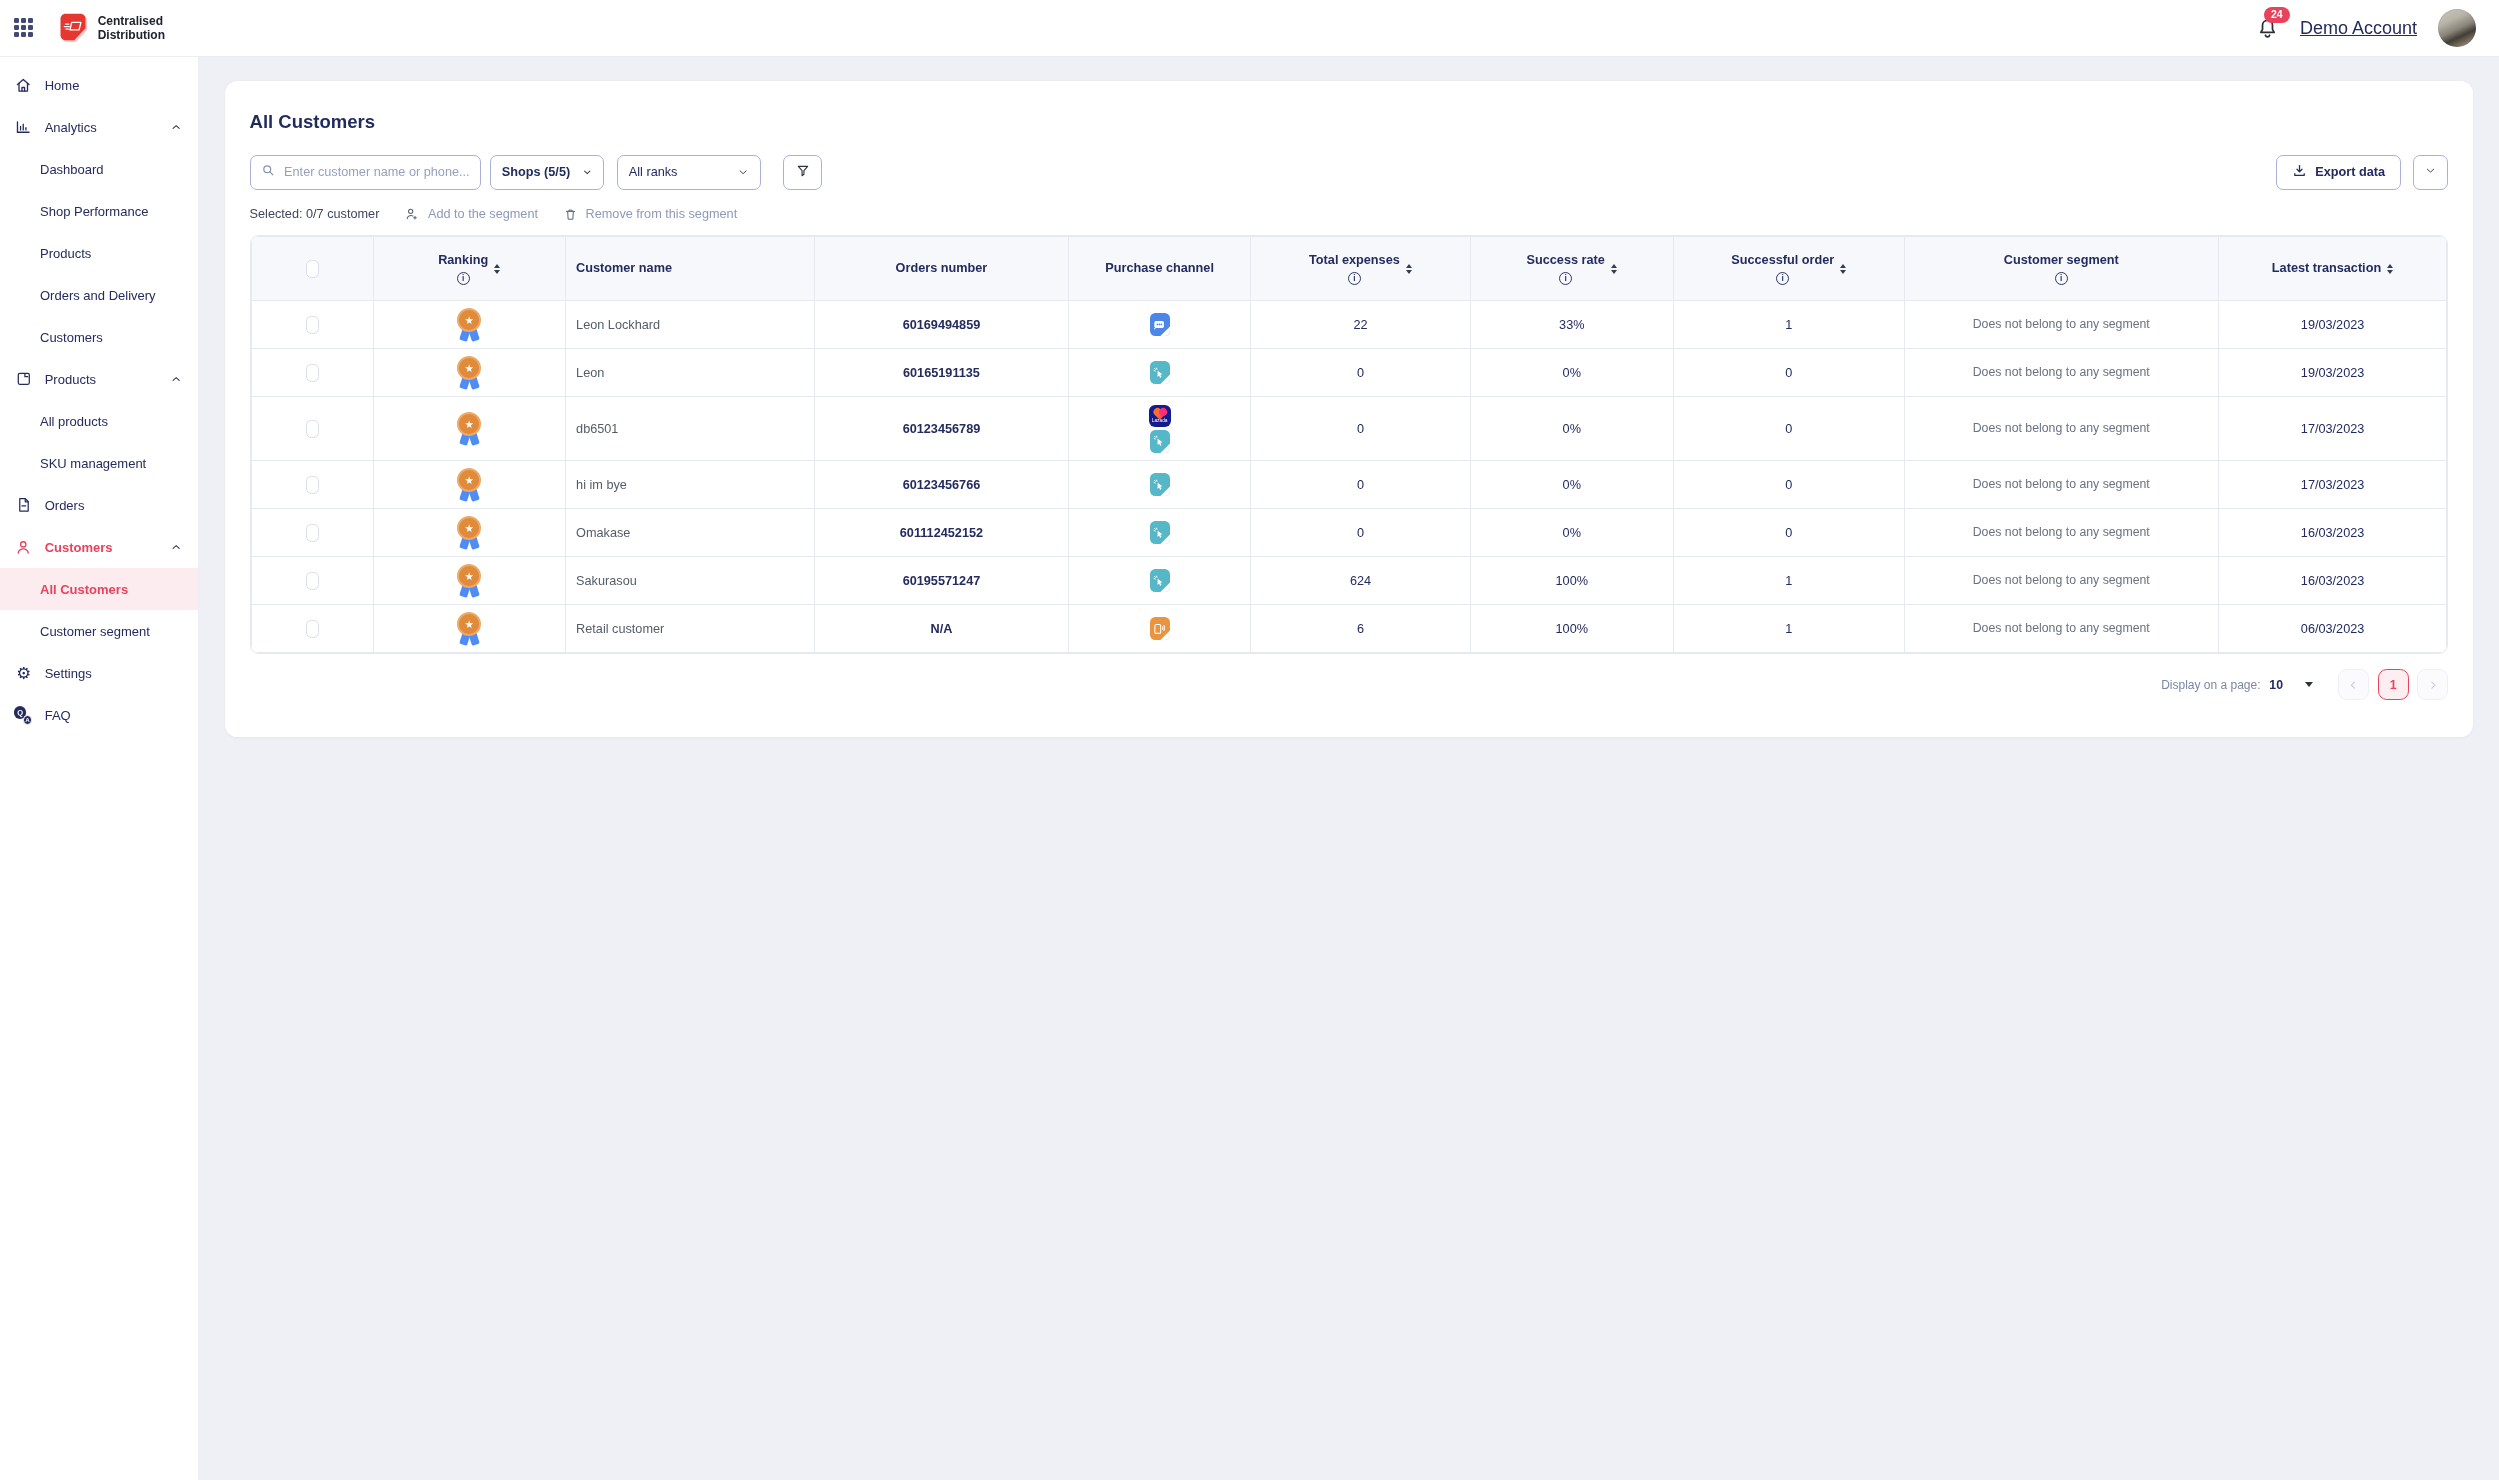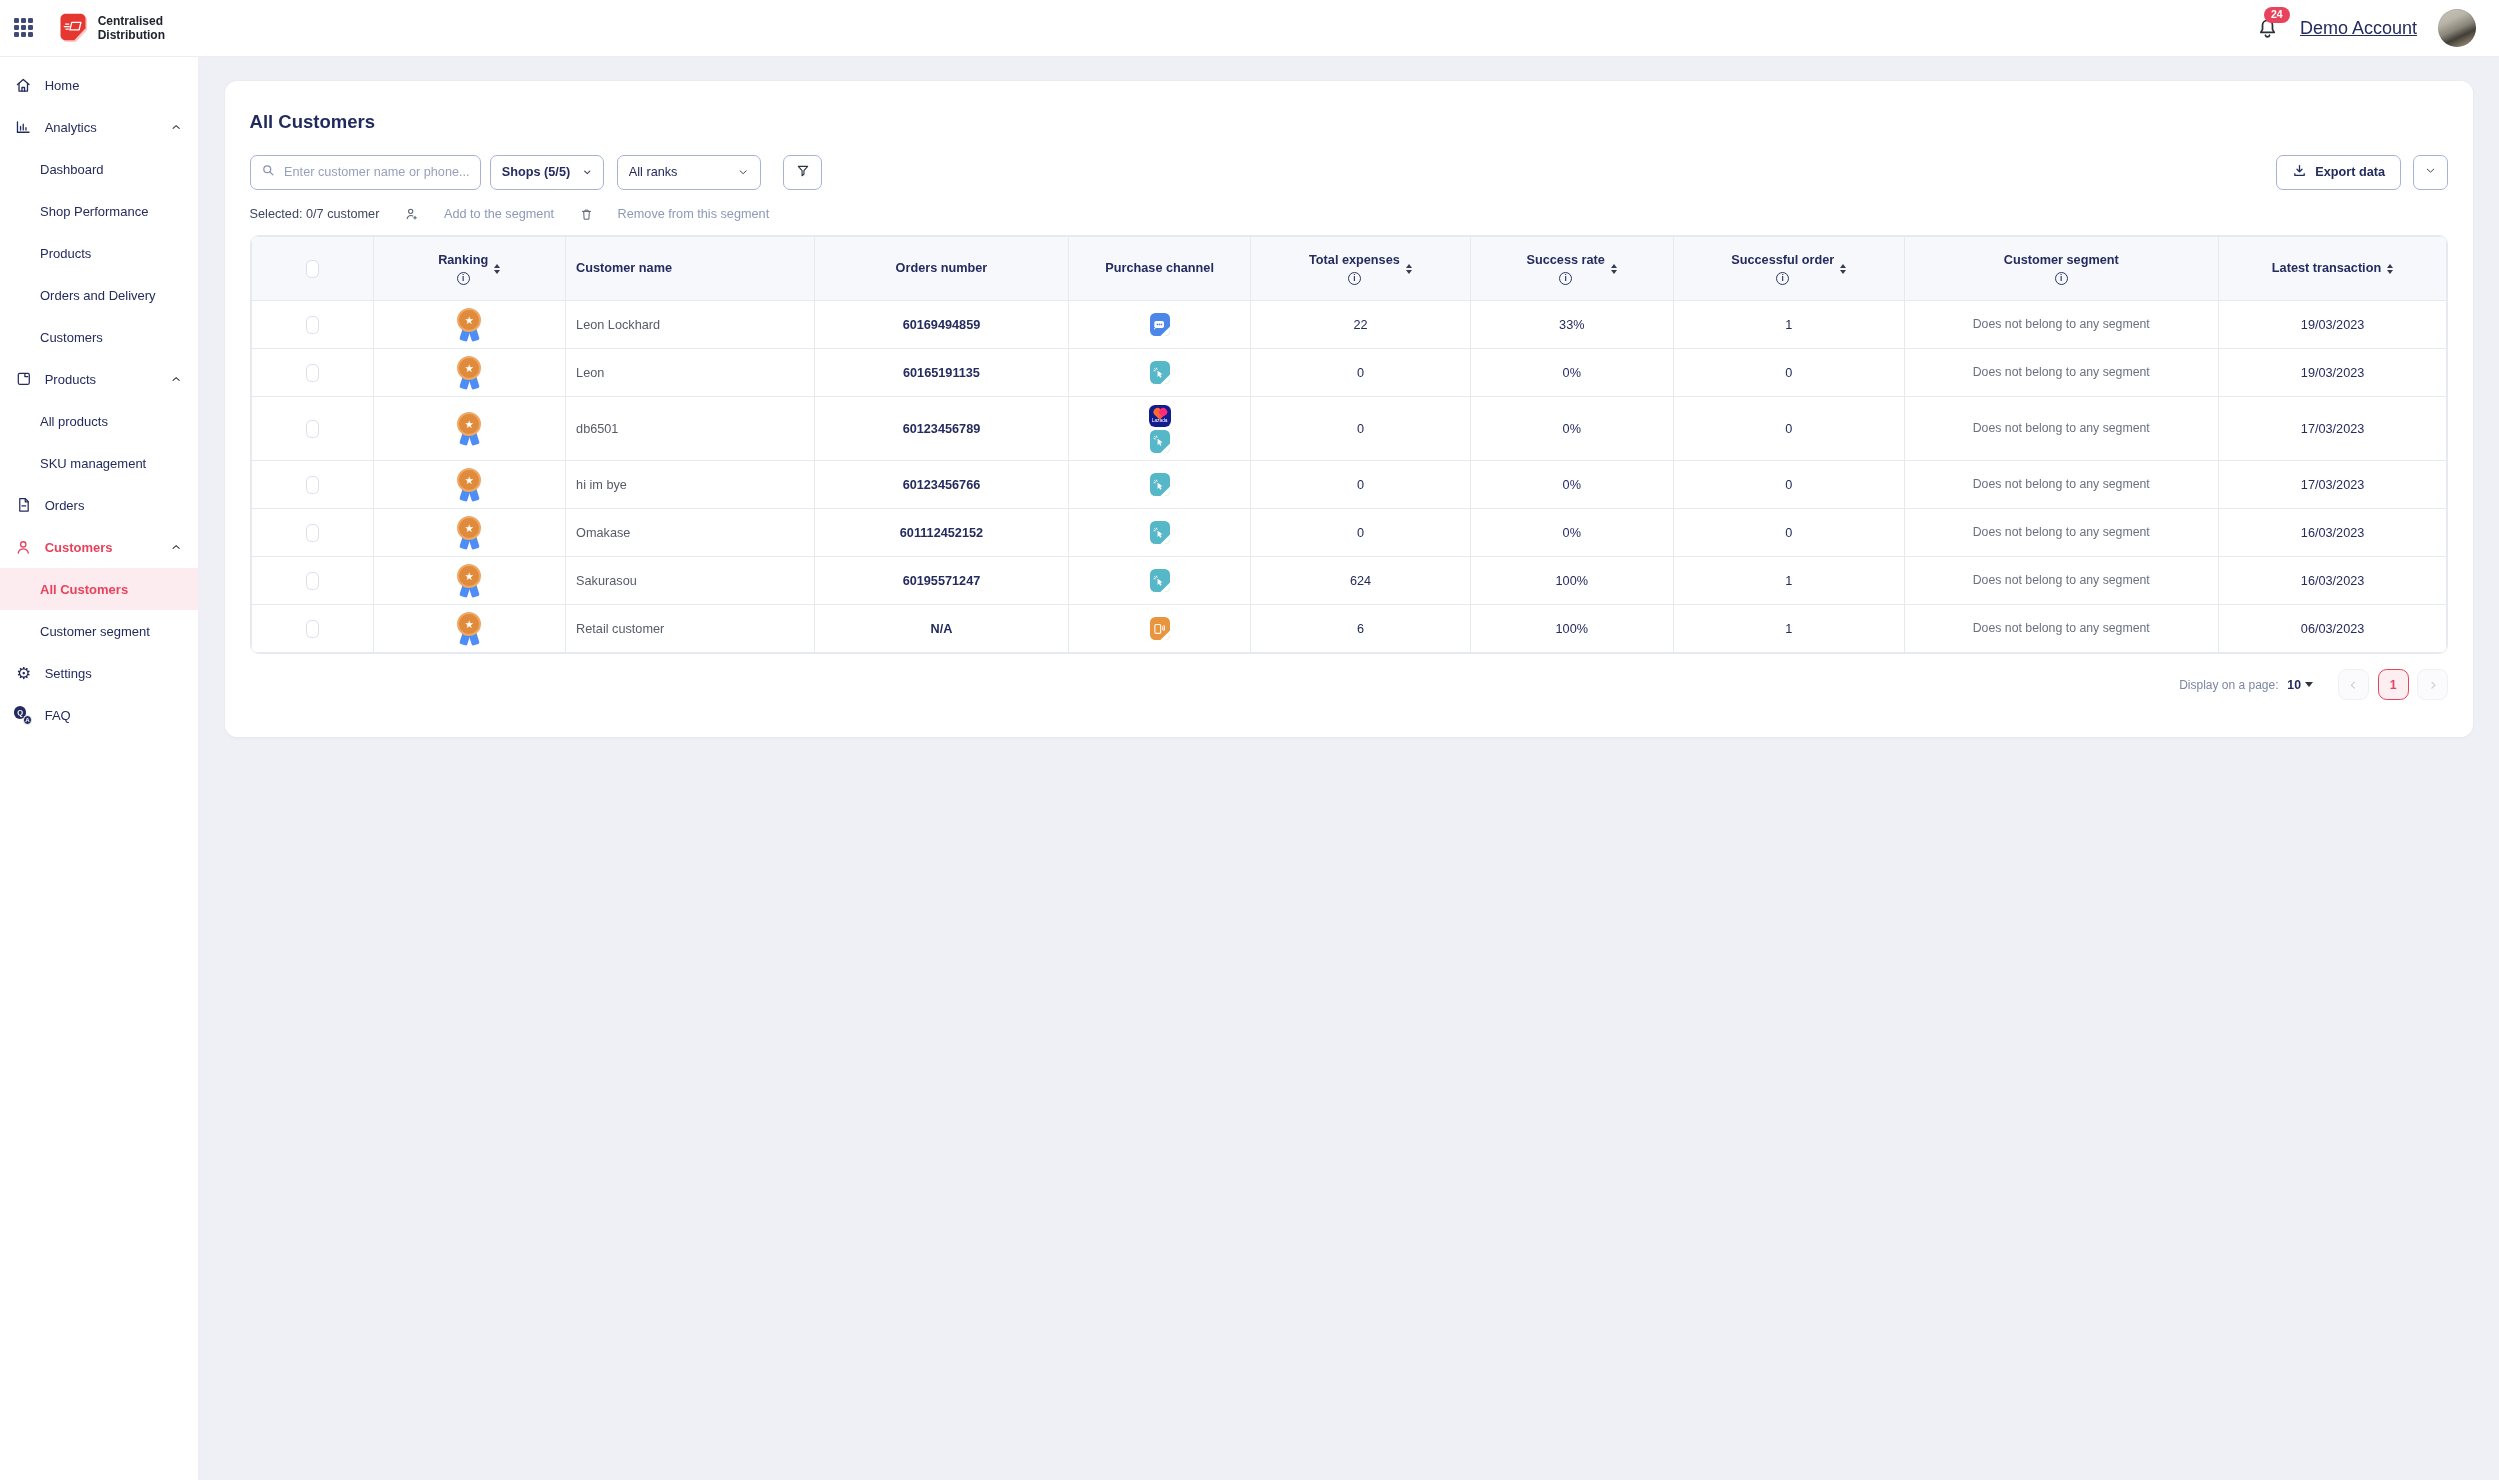--- a/index.html
+++ b/index.html
@@ -62,21 +62,21 @@
   .dd-ranks{width:144px;margin-left:13px;}
   .filter-btn{width:39px;height:35px;margin-left:22px;border:0.9px solid #a9b2d6;border-radius:7px;
     display:grid;place-items:center;color:#2e3340;cursor:pointer;background:#fff;}
   .export-btn{margin-left:auto;height:35px;border:0.9px solid #a9b2d6;border-radius:7px;
     padding:0 15px;display:flex;align-items:center;gap:8px;font-size:12.7px;font-weight:700;
     color:#242b5e;cursor:pointer;background:#fff;}
   .export-chev{width:35px;height:35px;margin-left:12.3px;border:0.9px solid #a9b2d6;border-radius:7px;
     display:grid;place-items:center;color:#3c4257;cursor:pointer;background:#fff;}
 
   .select-row{display:flex;align-items:center;gap:24.6px;margin-top:16.7px;font-size:12.7px;color:#3f4660;}
-  .seg-link{display:flex;align-items:center;gap:24px;color:#8d99b8;cursor:pointer;}
+  .seg-link{display:flex;align-items:center;gap:8px;color:#8d99b8;cursor:pointer;}
   .seg-link .lic{color:#5a6170;display:grid;place-items:center;}
 
   
   .table-wrap{margin-top:13px;border:0.9px solid #e7e9f1;border-radius:8.8px;overflow:hidden;}
   table{width:100%;border-collapse:collapse;table-layout:fixed;}
   th,td{border:0.9px solid #e7e9f1;}
   thead th{background:#f7f8fc;height:64px;font-size:12.7px;font-weight:600;color:#242b5e;}
   .hcell{display:flex;align-items:center;justify-content:center;gap:6.2px;padding:0 3.5px;}
   .hcell.left{justify-content:flex-start;padding-left:10.5px;text-align:left;}
   .hstack{display:flex;flex-direction:column;align-items:center;gap:3.5px;line-height:1.25;}
@@ -122,21 +122,21 @@
     background:linear-gradient(135deg,#ff7a1a,#ff2d78);}
   .lz-heart::before,.lz-heart::after{content:"";position:absolute;width:8px;height:8px;
     border-radius:50%;}
   .lz-heart::before{left:0;top:-4px;background:#ff6a33;}
   .lz-heart::after{left:4px;top:0;background:#ff2d78;}
   .lz-label{font-size:4.8px;color:#fff;line-height:1;}
 
   
   .pag-row{display:flex;align-items:center;justify-content:flex-end;gap:8.8px;margin-top:15px;}
   .pag-label{font-size:12px;color:#7c87a5;}
-  .pag-size{display:flex;align-items:center;gap:4px;font-size:12.3px;font-weight:700;
+  .pag-size{display:flex;align-items:center;gap:22px;font-size:12.3px;font-weight:700;
     color:#242b5e;cursor:pointer;margin-right:16px;}
   .caret{width:0;height:0;border-left:4.4px solid transparent;border-right:4.4px solid transparent;
     border-top:5.3px solid #2e3340;}
   .pbtn{width:31px;height:31px;border-radius:8.8px;border:0.9px solid #eef0f5;background:#fbfbfd;
     display:grid;place-items:center;color:#c9cdd8;cursor:pointer;}
   .pbtn.page{background:#fdeef1;border:1.3px solid #e8425c;color:#e8425c;
     font-size:12.3px;font-weight:600;}
 </style>
 </head>
 <body>

